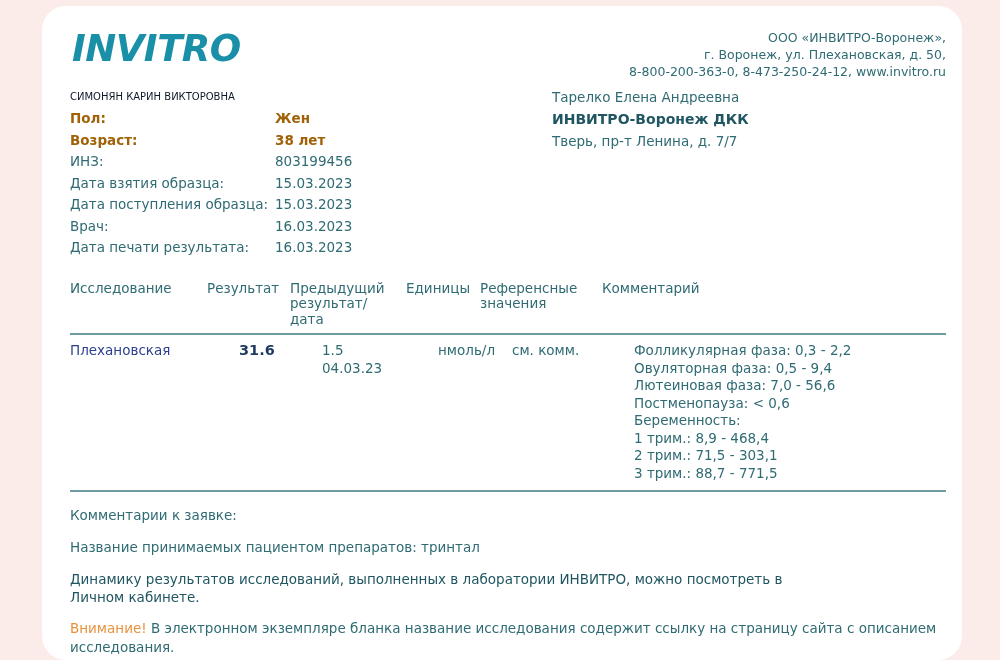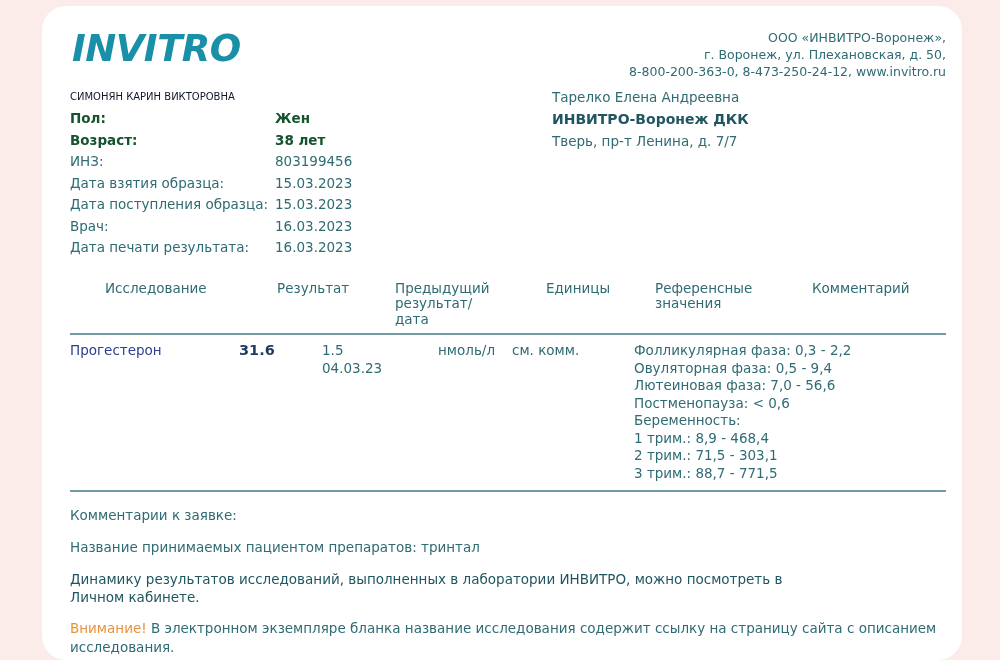--- a/index.html
+++ b/index.html
@@ -75,40 +75,40 @@
     white-space: nowrap;
   }
   .row {
     display: flex;
     line-height: 21.5px;
     font-size: 13.5px;
     color: #2f6b73;
     white-space: nowrap;
   }
   .row .lbl { width: 205px; }
-  .row.b .lbl, .row.b .val { font-weight: bold; color: #14532d; }
+  .row.b .lbl, .row.b .val { font-weight: bold; color: #a16207; }
 
   .rline {
     font-size: 13.5px;
     color: #2f6b73;
     line-height: 22px;
     white-space: nowrap;
   }
   .rline.strong { font-weight: bold; color: #1f5661; font-size: 14px; }
 
   
   .table { margin-top: 22px; }
   .thead {
     display: flex;
     font-size: 13.5px;
     color: #2f6b73;
     line-height: 15.5px;
     padding-bottom: 6px;
   }
-  .thead .c { padding-right: 6px; box-sizing: border-box; margin-left: 35px; }
+  .thead .c { padding-right: 6px; box-sizing: border-box; }
   .c1 { width: 137px; }
   .c2 { width: 83px; }
   .c3 { width: 116px; }
   .c4 { width: 74px; }
   .c5 { width: 122px; }
   .c6 { flex: 1; }
 
   .rule { height: 2px; background: #6f9ba3; width: 100%; }
   .rule.bottom { margin-top: 4px; }
 
@@ -220,21 +220,21 @@
         <div class="c c2">Результат</div>
         <div class="c c3">Предыдущий результат/дата</div>
         <div class="c c4">Единицы</div>
         <div class="c c5">Референсные значения</div>
         <div class="c c6">Комментарий</div>
       </div>
 
       <div class="rule"></div>
 
       <div class="trow">
-        <div class="c c1 analyte">Прогестерон</div>
+        <div class="c c1 analyte">Плехановская</div>
         <div class="c c2 result">31.6</div>
         <div class="c c3">
           <div>1.5</div>
           <div>04.03.23</div>
         </div>
         <div class="c c4">нмоль/л</div>
         <div class="c c5">см. комм.</div>
         <div class="c c6 refcol">
           <div>Фолликулярная фаза: 0,3 - 2,2</div>
           <div>Овуляторная фаза: 0,5 - 9,4</div>

